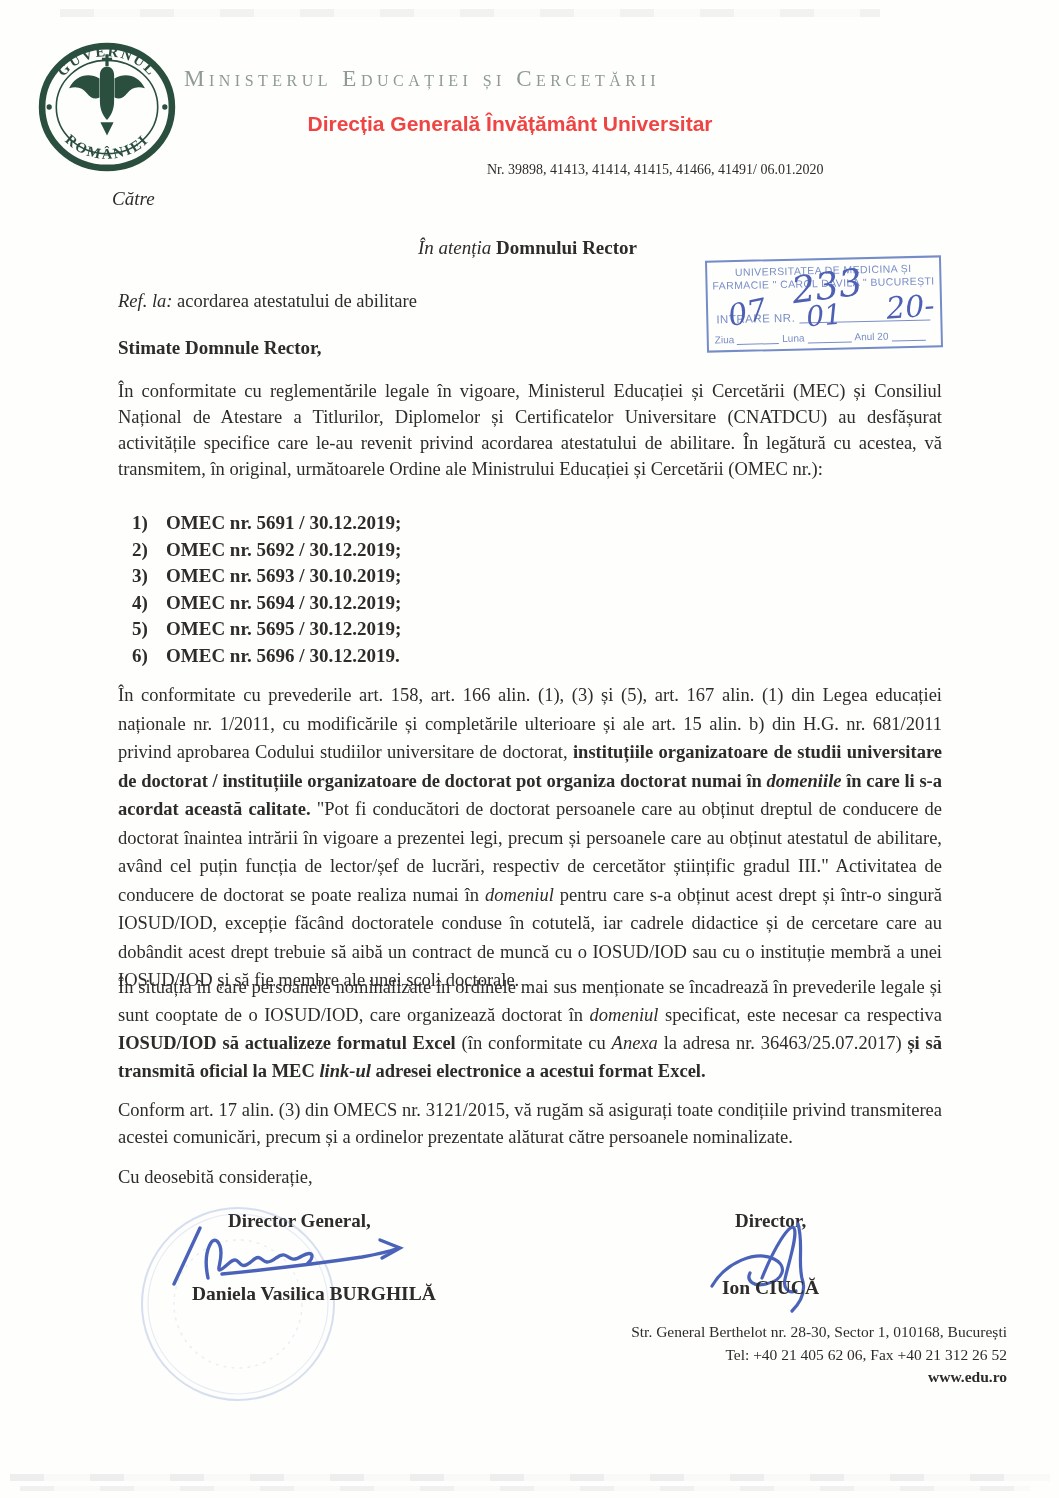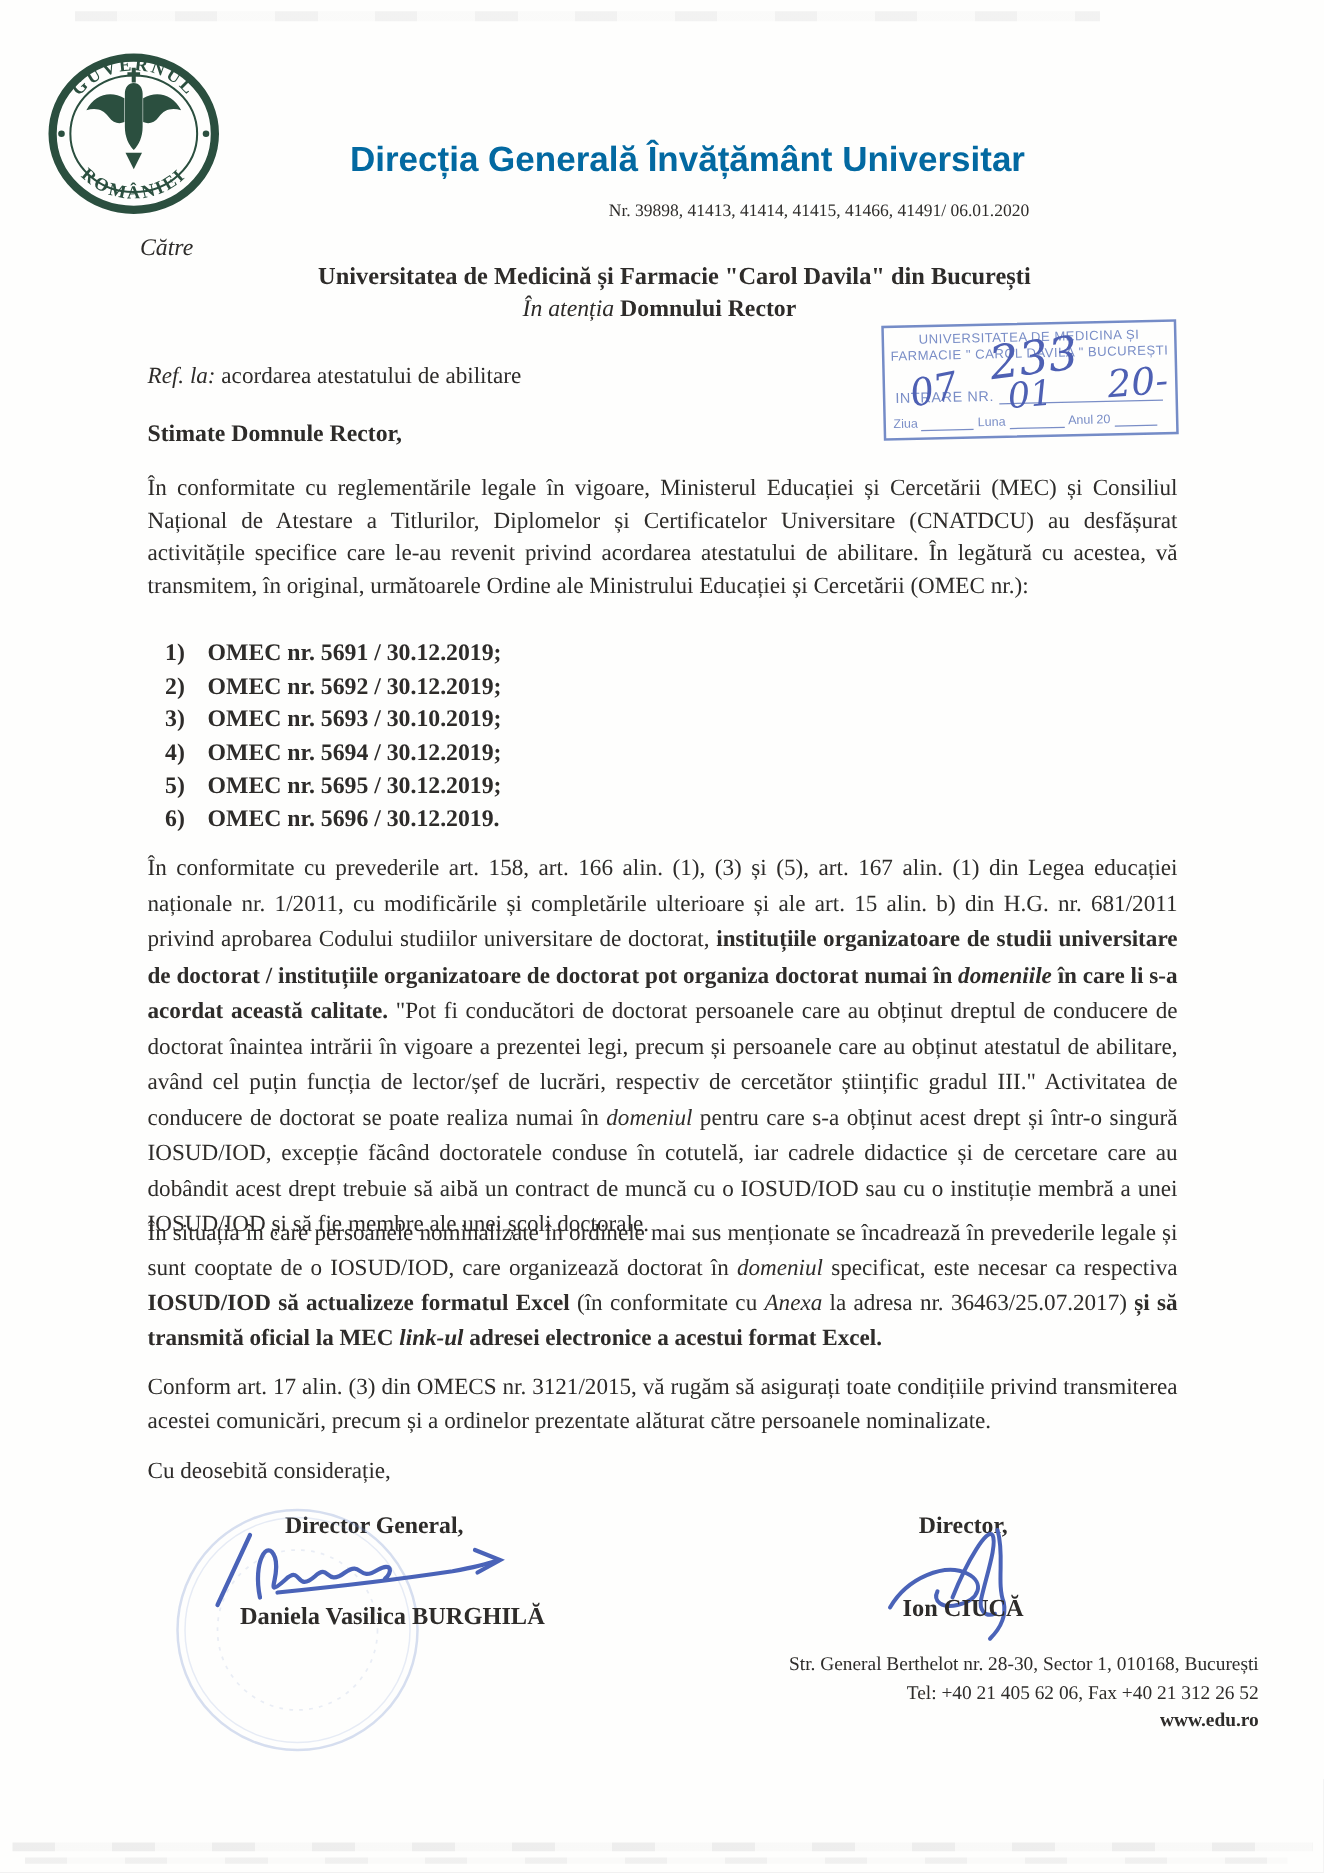--- a/index.html
+++ b/index.html
@@ -15,21 +15,21 @@
   .scan-strip { position:absolute; opacity:.45; pointer-events:none;
     background:repeating-linear-gradient(90deg,#e3e3e3 0 34px,#f6f6f5 34px 80px); }
 
   
   .seal { left:36px; top:40px; width:142px; height:134px; }
 
   
   .ministry { left:184px; top:66px; font-size:23px; letter-spacing:4.5px;
     color:#8f9a94; font-variant:small-caps; white-space:nowrap; }
   .directorate { left:0; top:112px; width:1020px; text-align:center;
-    font-family:"Liberation Sans", sans-serif; font-weight:bold; font-size:28px; color:#0369a1;padding-left:40px; }
+    font-family:"Liberation Sans", sans-serif; font-weight:bold; font-size:21px; color:#ef4444; }
   .refline { left:487px; top:162px; font-size:14px; white-space:nowrap; }
 
   .catre { left:112px; top:188px; font-style:italic; font-size:19px; }
   .university { left:20px; top:211px; width:1039px; text-align:center; font-weight:bold; font-size:19.5px; }
   .attention { left:8px; top:237px; width:1039px; text-align:center; font-size:19px; }
   .attention .it { font-style:italic; }
   .attention .bd { font-weight:bold; }
 
   
   .reg-stamp { left:706px; top:258px; width:232px; height:88px;
@@ -96,25 +96,25 @@
     <circle cx="127" cy="66" r="2.6" fill="#2b4f3f"></circle>
     <g fill="#2b4f3f">
       <path d="M68.4,14 h3.2 v3.4 h3.4 v3.2 h-3.4 v5 h-3.2 v-5 h-3.4 v-3.2 h3.4 z"></path>
       <path d="M70,26 c-4.2,0 -7,3.6 -7,8.4 v26 c0,8 2.8,14 7,18.5 c4.2,-4.5 7,-10.5 7,-18.5 v-26 c0,-4.8 -2.8,-8.4 -7,-8.4 z"></path>
       <path d="M62.6,38 c-11,-6.5 -23.5,-3 -30,9.5 c7.5,-2.5 13.5,-0.5 17.5,5 c3.8,5 8.2,6.2 12.5,4.2 z"></path>
       <path d="M77.4,38 c11,-6.5 23.5,-3 30,9.5 c-7.5,-2.5 -13.5,-0.5 -17.5,5 c-3.8,5 -8.2,6.2 -12.5,4.2 z"></path>
       <path d="M63.5,81 h13 l-6.5,13 z"></path>
     </g>
   </svg>
 
+  <div class="abs ministry">Ministerul Educației și Cercetării</div>
   <div class="abs directorate">Direcția Generală Învățământ Universitar</div>
   <div class="abs refline">Nr. 39898, 41413, 41414, 41415, 41466, 41491/ 06.01.2020</div>
 
   <div class="abs catre">Către</div>
-  <div class="abs university">Universitatea de Medicină și Farmacie "Carol Davila" din București</div>
   <div class="abs attention">
     <span class="it">În atenția</span>
     <span> </span>
     <span class="bd">Domnului Rector</span>
   </div>
 
   <div class="abs reg-stamp">
     <div class="c" style="margin-top:4px;">UNIVERSITATEA DE MEDICINA ȘI</div>
     <div class="c">FARMACIE " CAROL DAVILA " BUCUREȘTI</div>
     <div class="row-entry">

